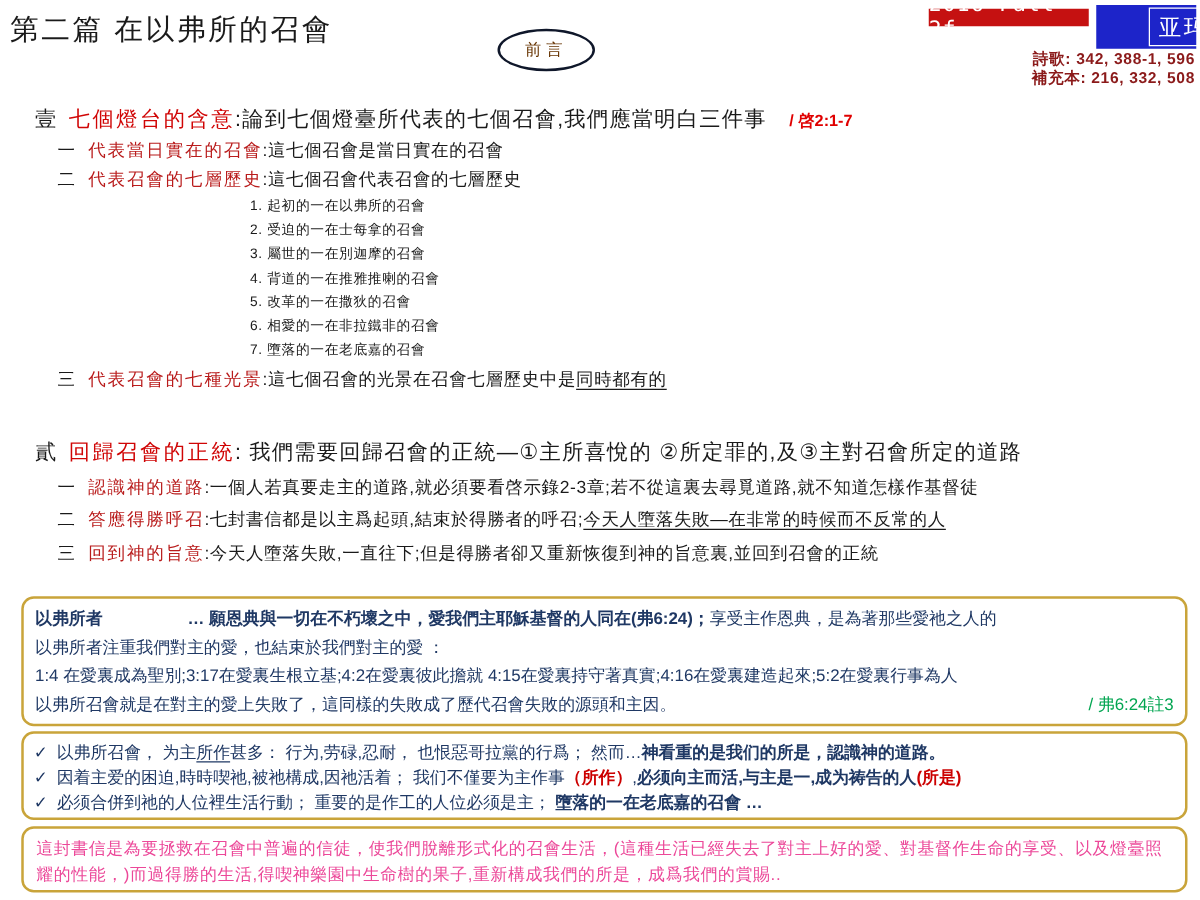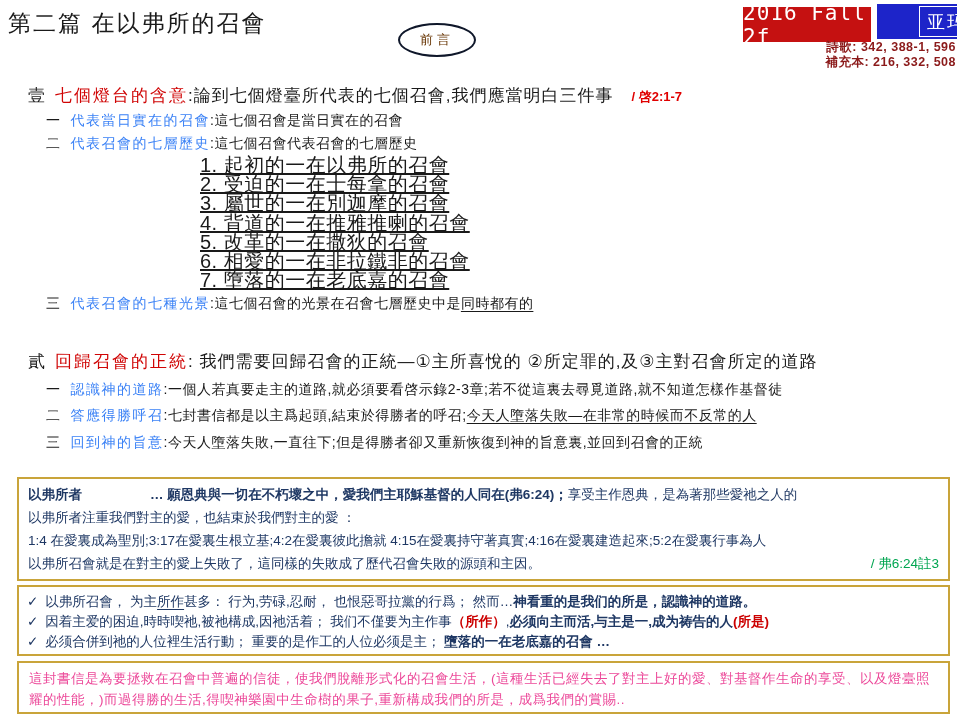--- a/index.html
+++ b/index.html
@@ -8,48 +8,48 @@
     font-family:"Liberation Sans","DejaVu Sans",sans-serif;color:#1a1a1a;
   }
   .row{position:absolute;white-space:nowrap;}
   .title{position:absolute;left:8px;top:8px;font-size:23px;letter-spacing:2px;color:#1a1a1a;}
   .oval{
     position:absolute;left:398px;top:23px;width:78px;height:34px;border:2px solid #0f172a;
     border-radius:50%;display:flex;align-items:center;justify-content:center;
     font-size:13px;color:#663300;letter-spacing:4px;box-sizing:border-box;
   }
   .term-badge{
-    position:absolute;left:743px;top:7px;width:128px;height:35px;background:#C51111;color:#ffffff;
-    font-family:"DejaVu Sans Mono","Liberation Mono",monospace;font-size:21px;
+    position:absolute;left:743px;top:7px;width:128px;height:14px;background:#C51111;color:#ffffff;
+    font-family:"DejaVu Sans Mono","Liberation Mono",monospace;font-size:17px;
     display:flex;align-items:center;justify-content:center;letter-spacing:1px;
   }
   .name-badge{
     position:absolute;left:877px;top:4px;width:80px;height:35px;background:#1D24C9;
     box-sizing:border-box;padding:2px;
   }
   .name-badge-inner{
     width:100%;height:100%;border:1px solid #ffffff;box-sizing:border-box;
     display:flex;align-items:center;justify-content:center;color:#ffffff;
     font-size:18px;font-weight:normal;letter-spacing:2px;margin-left:40px;
   }
   .hymns{
     position:absolute;right:4px;top:40px;text-align:right;font-size:12.5px;font-weight:bold;
     color:#8B1A1A;line-height:15px;letter-spacing:0.5px;
   }
   .sec-head{font-size:17px;letter-spacing:1px;}
   .sec-head .marker{margin-right:10px;letter-spacing:0;}
   .red-hd{color:#D00505;letter-spacing:2px;}
-  .blue-hd{color:#3b82f6;letter-spacing:1.5px;}
+  .blue-hd{color:#b91c1c;letter-spacing:1.5px;}
   .ref-red{color:#E00000;font-weight:bold;font-size:13px;margin-left:18px;letter-spacing:0;}
   .sub{font-size:14px;letter-spacing:0.5px;}
   .sub .marker{margin-right:10px;}
-  .list{position:absolute;left:200px;top:156px;font-size:20px;line-height:19.2px;letter-spacing:0.5px;text-decoration:underline;}
+  .list{position:absolute;left:200px;top:156px;font-size:11px;line-height:19.2px;letter-spacing:0.5px;}
   .u{text-decoration:underline;text-underline-offset:3px;}
   .box{
-    position:absolute;left:17px;width:933px;border:2px solid #C9A43A;border-radius:0;
+    position:absolute;left:17px;width:933px;border:2px solid #C9A43A;border-radius:10px;
     box-sizing:border-box;background:#ffffff;
   }
   .box1{top:477px;height:104px;padding:4px 9px;color:#1F3864;font-size:13.5px;}
   .box1 .bl{line-height:23px;white-space:nowrap;}
   .lead{font-weight:bold;margin-right:68px;}
   .bold{font-weight:bold;}
   .bl4{display:flex;justify-content:space-between;}
   .green-ref{color:#00A550;font-weight:normal;margin-left:10px;}
   .box-check{top:585px;height:71px;padding:5px 8px;color:#1F3864;font-size:13.5px;}
   .check-line{line-height:20px;white-space:nowrap;}

